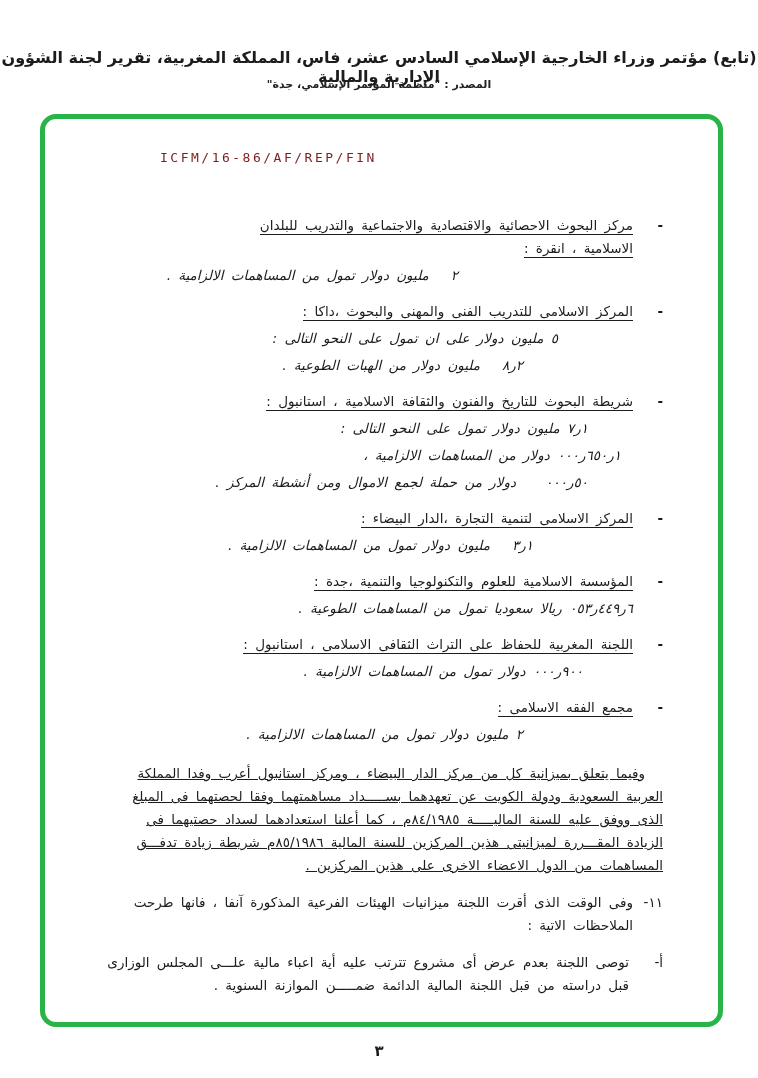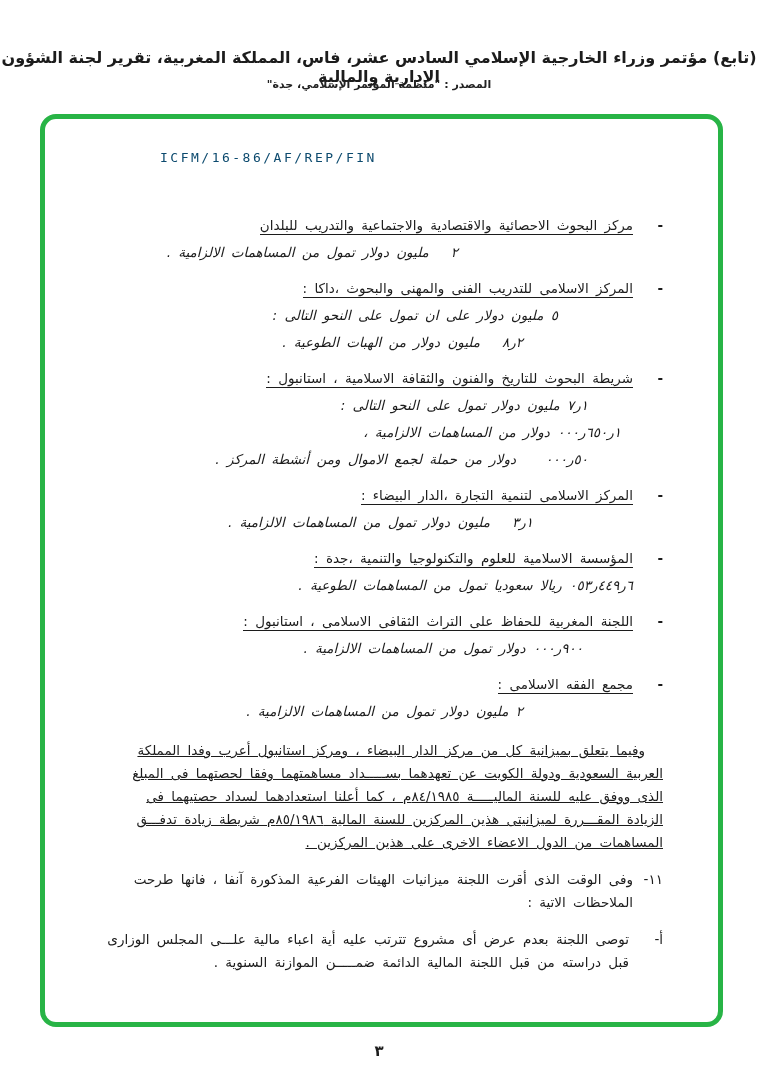--- a/index.html
+++ b/index.html
@@ -16,21 +16,21 @@
     position:absolute;top:78px;left:0;right:0;text-align:center;
     direction:rtl;font-weight:bold;font-size:11px;color:#222;
   }
   .frame{
     position:absolute;left:40px;top:114px;width:673px;height:903px;
     border:5px solid #28b446;border-radius:16px;background:transparent;
   }
   .refcode{
     position:absolute;left:160px;top:150px;
     font-family:"DejaVu Sans Mono",monospace;font-size:13px;
-    letter-spacing:2.5px;color:#0c4a6e;
+    letter-spacing:2.5px;color:#7f1d1d;
   }
   .content{
     position:absolute;top:214px;right:95px;width:566px;
     direction:rtl;text-align:right;font-size:13.5px;line-height:22px;
     word-spacing:3px;
   }
   .section{display:flex;flex-direction:row;margin-bottom:13px;}
   .dash{flex:0 0 16px;margin-left:14px;font-weight:bold;}
   .sec-body{flex:1 1 auto;}
   .h-line{line-height:23px;white-space:nowrap;}
@@ -63,20 +63,21 @@
   <div class="frame"></div>
 
   <div class="refcode">ICFM/16-86/AF/REP/FIN</div>
 
   <div class="content">
     <div id="sections">
   <div class="section">
     <div class="dash">-</div>
     <div class="sec-body">
             <div class="h-line"><span class="hl">مركز البحوث الاحصائية والاقتصادية والاجتماعية والتدريب للبلدان</span></div>
+            <div class="h-line"><span class="hl">الاسلامية ، انقرة :</span></div>
             <div class="amount" style="padding-right: 175px;">٢   مليون دولار تمول من المساهمات الالزامية .</div>
           </div>
   </div>
 
   <div class="section">
     <div class="dash">-</div>
     <div class="sec-body">
             <div class="h-line"><span class="hl">المركز الاسلامى للتدريب الفنى والمهنى والبحوث ،داكا :</span></div>
             <div class="amount" style="padding-right: 75px;">٥ مليون دولار على ان تمول على النحو التالى :</div>
             <div class="amount" style="padding-right: 110px;">٢ر٨   مليون دولار من الهبات الطوعية .</div>

